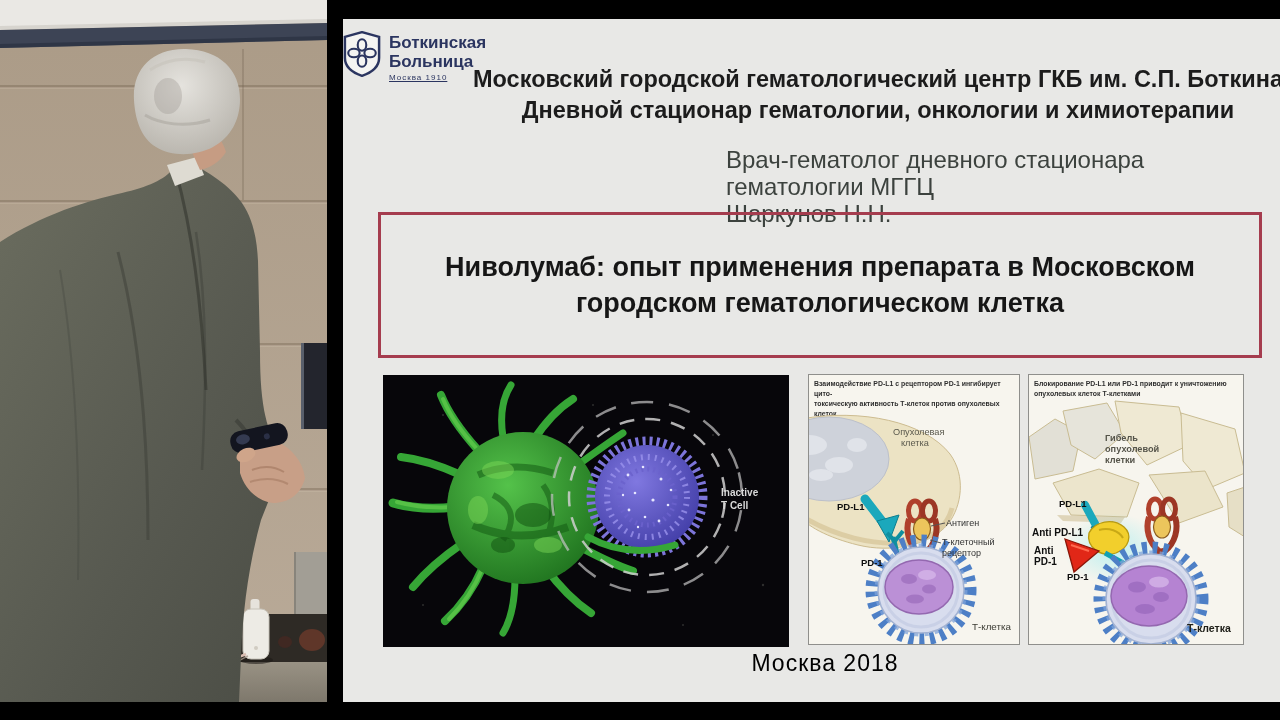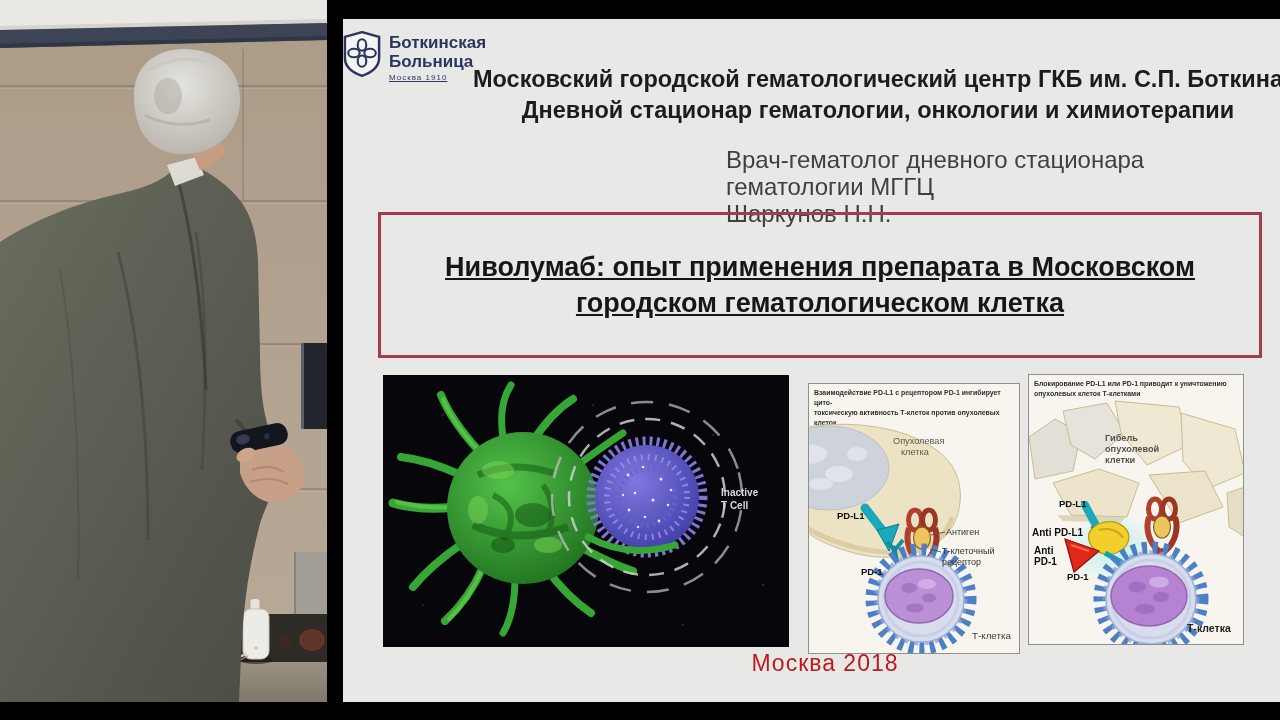--- a/index.html
+++ b/index.html
@@ -11,30 +11,30 @@
   .logo-shield{position:absolute;left:0;top:0;}
   .logo-text{position:absolute;left:46px;top:2px;white-space:nowrap;}
   .logo-name{font-size:17px;font-weight:bold;color:#2b3560;line-height:19px;}
   .logo-tag{font-size:8px;color:#2b3560;letter-spacing:1px;margin-top:2px;text-decoration:underline;}
   .header{position:absolute;left:130px;top:45px;width:810px;text-align:center;
           font-size:23.5px;font-weight:600;color:#1c1c1c;line-height:31px;}
   .author{position:absolute;left:383px;top:127px;font-size:24px;color:#3c423e;line-height:27px;}
   .title-box{position:absolute;left:35px;top:193px;width:884px;height:146px;
              border:3px solid #a53c4e;box-sizing:border-box;}
   .title-text{padding-top:34px;text-align:center;font-size:27px;font-weight:bold;
-              color:#161616;line-height:36px;text-decoration:underline;}
+              color:#161616;line-height:36px;}
   .fig{position:absolute;box-sizing:border-box;}
   .fig1{left:40px;top:356px;width:334px;height:272px;background:#07060a;}
-  .fig2{left:465px;top:355px;width:212px;height:271px;background:#f7f5ee;border:1px solid #8f8f8c;margin-top:9px;}
+  .fig2{left:465px;top:355px;width:212px;height:271px;background:#f7f5ee;border:1px solid #8f8f8c;}
   .fig3{left:685px;top:355px;width:216px;height:271px;background:#f7f5ee;border:1px solid #8f8f8c;}
   .cap{position:absolute;left:5px;right:4px;top:4px;font-size:6.9px;font-weight:bold;
        color:#2e2e2e;line-height:10px;}
   .figsvg{position:absolute;left:0;top:0;}
   .footer{position:absolute;left:372px;top:631px;width:220px;text-align:center;
-          font-size:23px;color:#b91c1c;letter-spacing:1px;}
+          font-size:23px;color:#000000;letter-spacing:1px;}
   svg text{font-family:"Liberation Sans",sans-serif;}
 </style>
 </head>
 <body>
 
 <div class="frame">
 
   <div class="photo">
     <svg width="327" height="702" viewBox="0 0 327 702">
       <defs>

